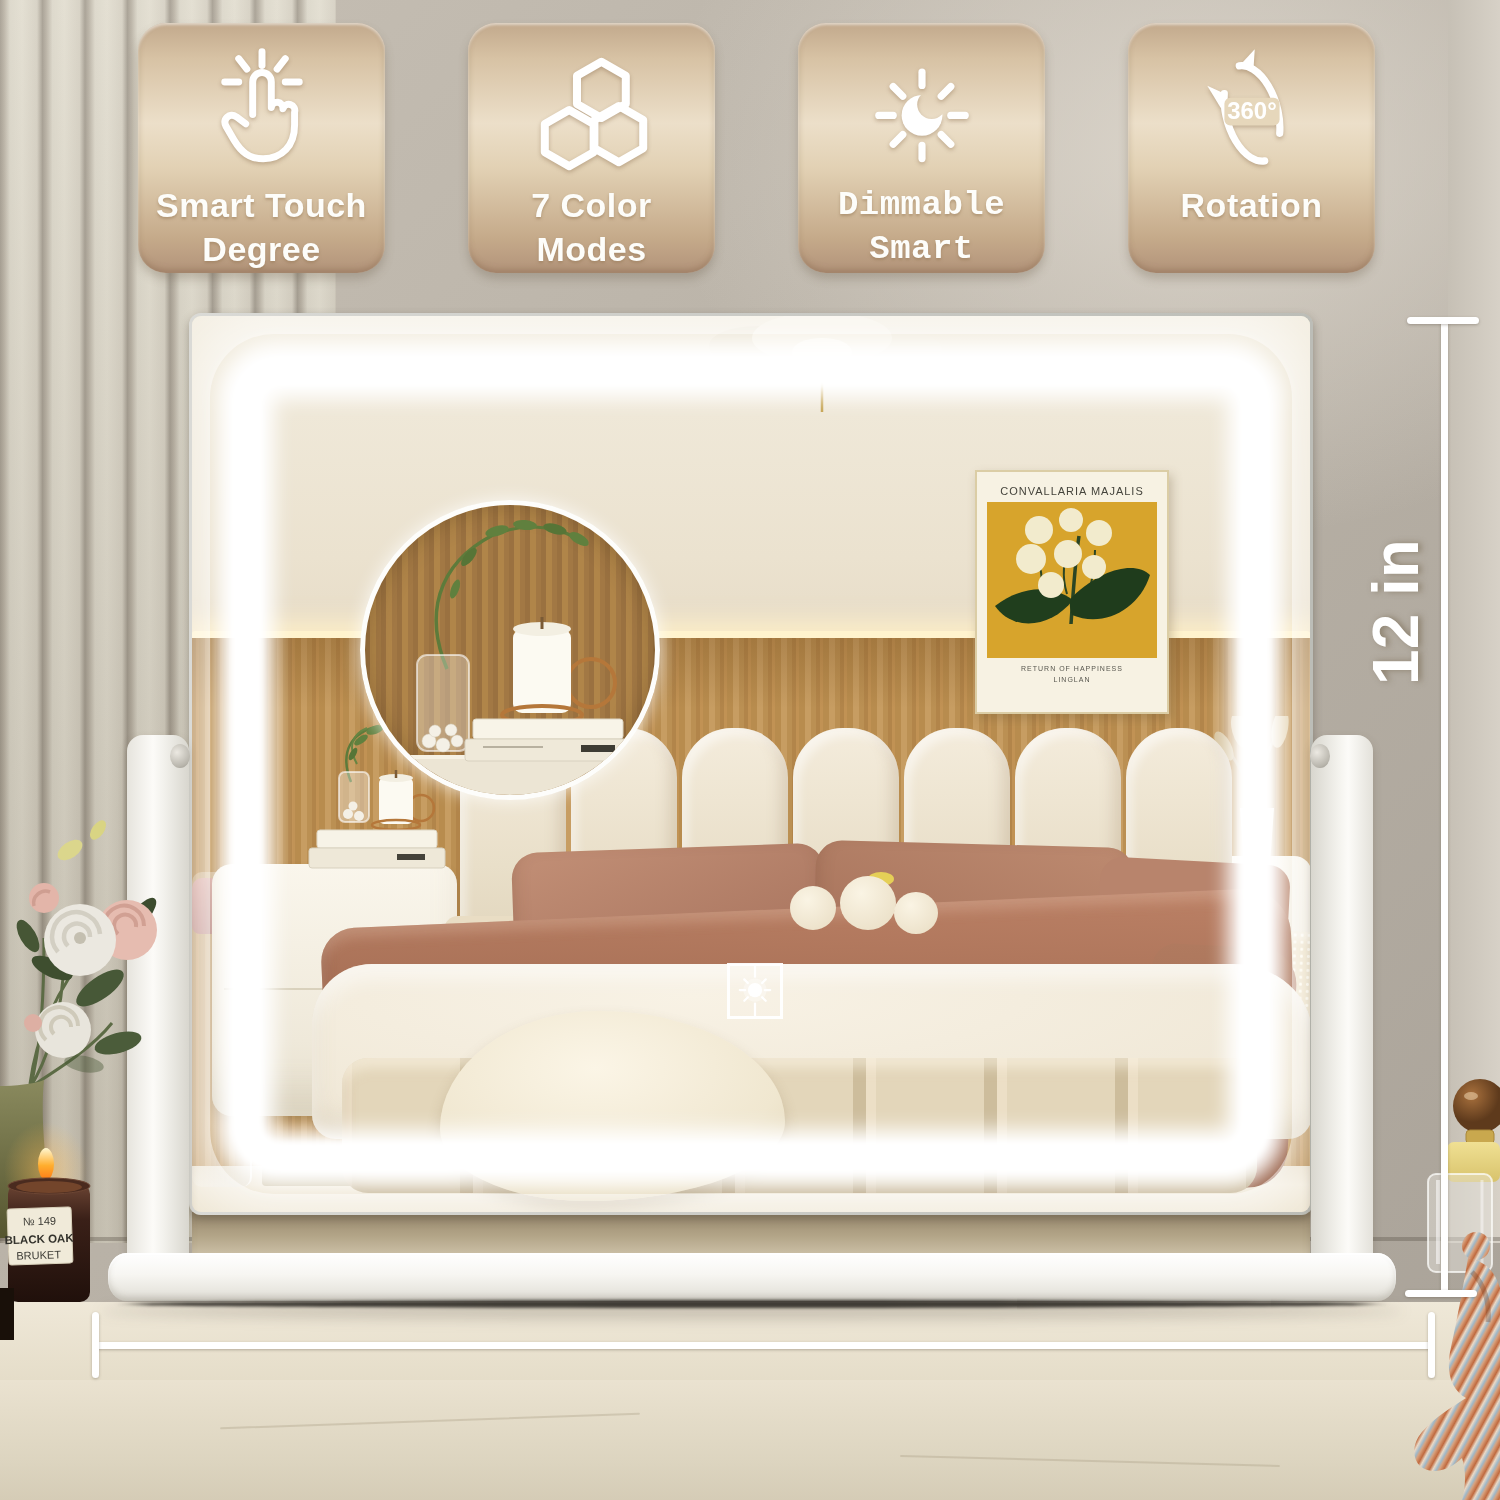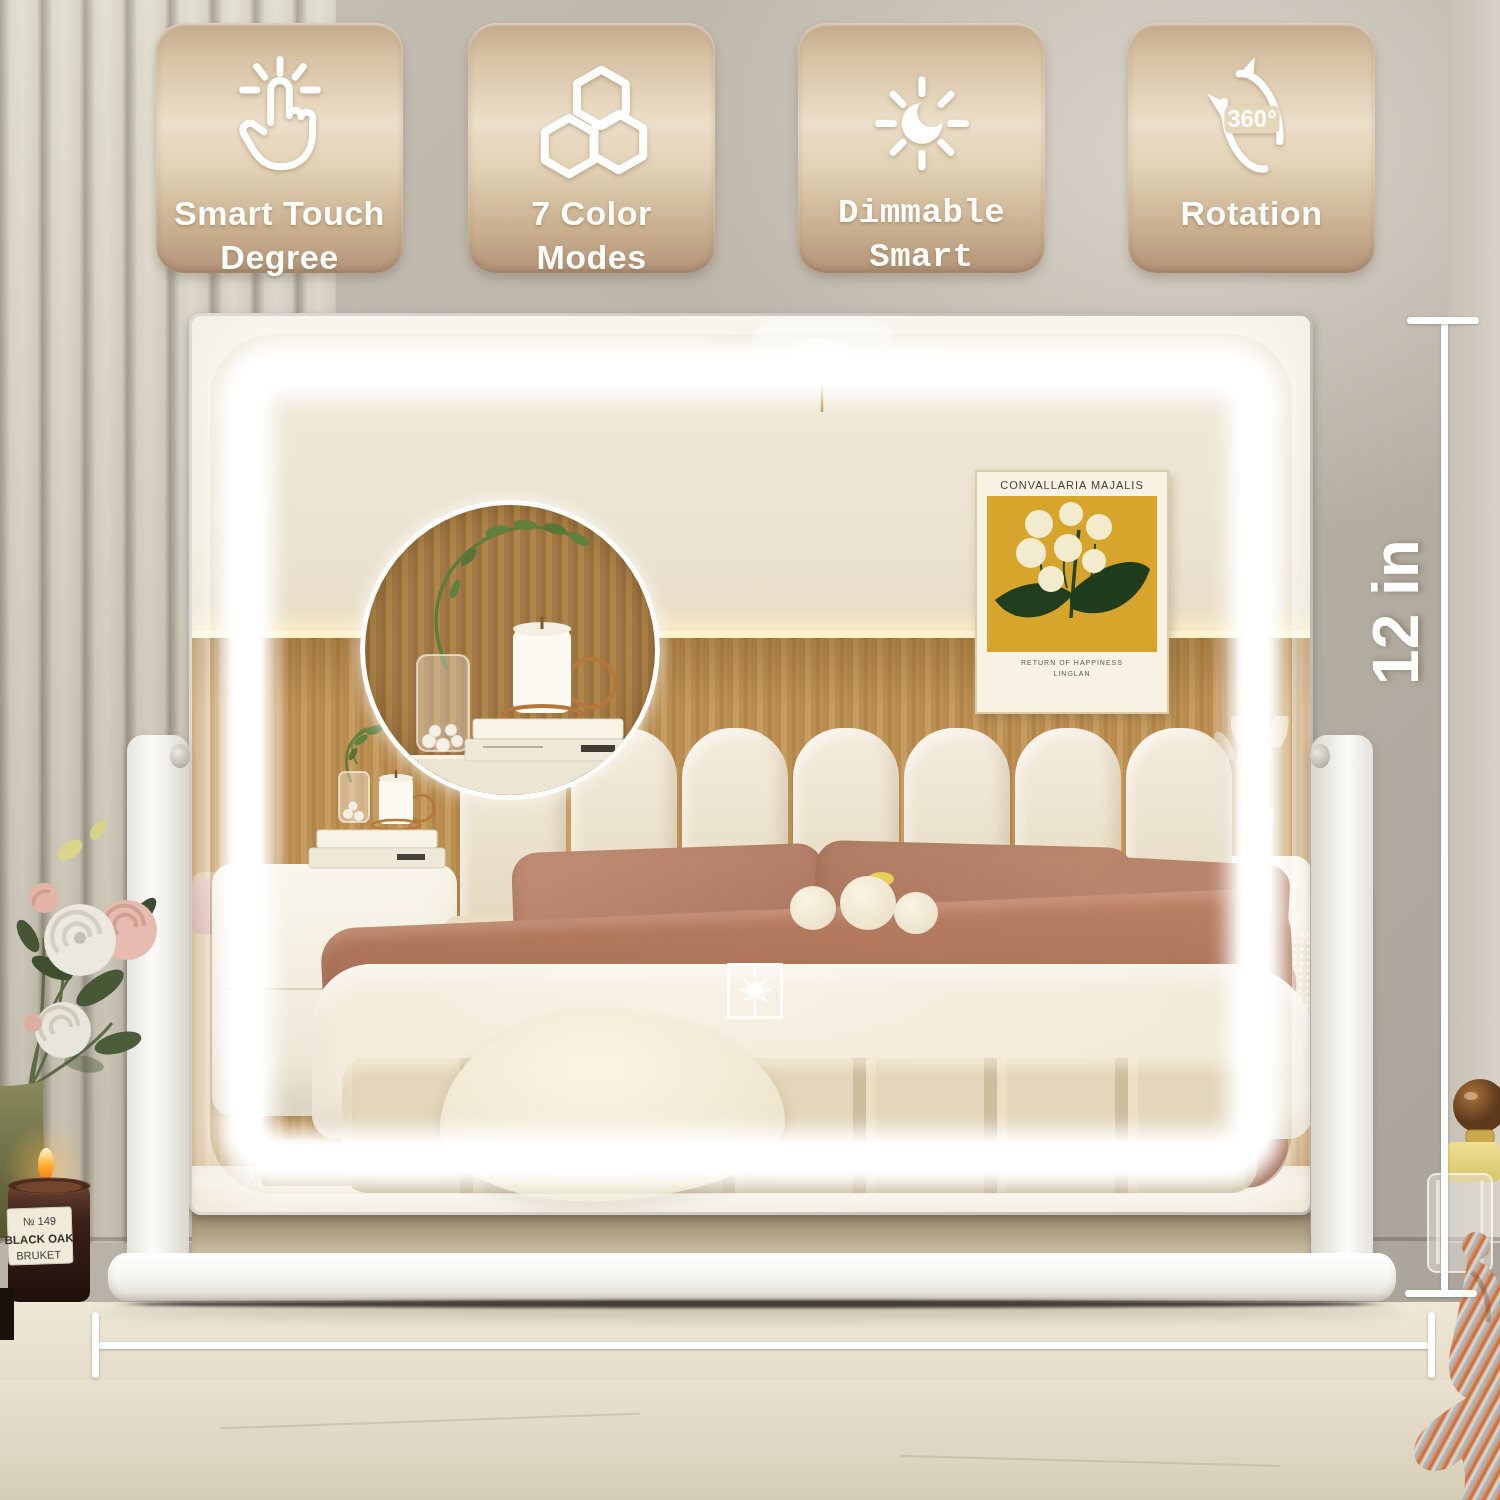--- a/index.html
+++ b/index.html
@@ -44,21 +44,21 @@
       repeating-linear-gradient(90deg,#b2854a 0 4px,#c19254 4px 7px,#b88c4e 7px 13px,#c79d62 13px 19px,#bb9053 19px 24px);}
   .rf-floor{position:absolute;left:0;top:850px;width:100%;height:46px;
     background:linear-gradient(180deg,#e9e0cc,#f2ebdc 40%,#efe7d5);}
   .rf-rug{position:absolute;left:70px;top:844px;width:980px;height:26px;border-radius:4px;
     background:linear-gradient(180deg,#d6cbb2,#cfc4aa);}
   .rf-rug::after{content:"";position:absolute;left:0;top:0;width:100%;height:8px;
     background:repeating-linear-gradient(90deg,transparent 0 112px,#3f3e38 112px 148px);}
 
   .rf-art{position:absolute;left:783px;top:154px;width:194px;height:244px;box-sizing:border-box;
     background:#f7f2e3;border:2px solid #dbcda5;box-shadow:3px 5px 10px rgba(110,90,55,.3);
-    padding:5px 10px 3px;}
+    padding:11px 10px 3px;}
   .rf-art-title{font-size:11px;letter-spacing:1px;color:#45443c;text-align:center;margin:2px 0 5px;white-space:nowrap;}
   .rf-art-canvas{height:156px;background:#d7a42c;position:relative;overflow:hidden;}
   .rf-art-cap{margin-top:5px;font-size:7px;letter-spacing:1px;color:#57564e;text-align:center;line-height:1.6;}
 
   .rf-chair-back{position:absolute;left:0;top:556px;width:58px;height:315px;border-radius:10px;
     background:linear-gradient(90deg,rgba(250,248,244,.28),rgba(235,232,226,.55));
     border-right:2px solid rgba(255,255,255,.65);}
   .rf-chair-seat{position:absolute;left:0;top:562px;width:60px;height:56px;border-radius:10px 14px 8px 8px;
     background:linear-gradient(180deg,#d9a79f,#c2908a);}
 
@@ -142,21 +142,21 @@
   .dim{background:#fff;position:absolute;border-radius:4px;box-shadow:0 1px 3px rgba(80,70,55,.35);}
   .dim-label{position:absolute;display:flex;align-items:center;justify-content:center;
     color:#fff;font-weight:bold;text-shadow:0 3px 6px rgba(110,95,70,.55);}
   .dim-label-v{left:1286px;top:572px;width:220px;height:80px;transform:rotate(-90deg);font-size:64px;}
   .dim-label-h{left:563px;top:1356px;width:400px;height:86px;font-size:74px;}
 
   
   .badge{position:absolute;top:23px;width:247px;height:250px;border-radius:28px;
     background:linear-gradient(180deg,#c2a98c 0%,#d7c2a4 14%,#ecdfc9 40%,#e2d1b4 58%,#c5aa8a 86%,#b2937a 100%);
     box-shadow:inset 0 2px 3px rgba(255,255,255,.55),inset 0 -3px 6px rgba(120,90,60,.35),0 6px 10px rgba(110,95,75,.3);}
-  .badge-icon{height:142px;display:flex;align-items:flex-end;justify-content:center;padding-top:18px;}
+  .badge-icon{height:142px;display:flex;align-items:flex-end;justify-content:center;padding-top:10px;}
   .badge-icon svg{filter:drop-shadow(0 2px 2px rgba(140,110,80,.45));}
   .badge-label{text-align:center;color:#fdfdfa;font-size:34px;font-weight:bold;line-height:44px;
     letter-spacing:.5px;text-shadow:0 2px 3px rgba(150,120,85,.55);margin-top:8px;}
   .ic{stroke:#fff;stroke-width:6;fill:none;stroke-linecap:round;stroke-linejoin:round;}
 </style>
 </head>
 <body>
 
 <div class="stage">
 
@@ -428,21 +428,21 @@
 
   <div class="dim" style="left:1441px;top:320px;width:7px;height:974px;"></div>
   <div class="dim" style="left:1407px;top:317px;width:72px;height:7px;"></div>
   <div class="dim" style="left:1405px;top:1290px;width:72px;height:7px;"></div>
   <div class="dim-label dim-label-v">12 in</div>
 
   <div class="dim" style="left:96px;top:1342px;width:1336px;height:7px;"></div>
   <div class="dim" style="left:92px;top:1312px;width:7px;height:66px;"></div>
   <div class="dim" style="left:1428px;top:1312px;width:7px;height:66px;"></div>
 
-  <div class="badge" style="left:156px;">
+  <div class="badge" style="left:138px;">
     <div class="badge-icon">
       <svg width="118" height="128" viewBox="0 0 100 110">
         <g class="ic" stroke-width="5.5">
           <path d="M50 4 V16"></path>
             <path d="M30 10 L37 19"></path>
             <path d="M70 10 L63 19"></path>
           <path d="M18 30 H30"></path>
             <path d="M82 30 H70"></path>
           <path d="M42 58 V30 a8 8 0 0 1 16 0 v22 a5 5 0 0 1 10 1 a5 5 0 0 1 10 3 v11 c0 18 -11 29 -27 29 c-12 0 -19 -6 -25 -16 l-7 -12 c-3 -6 3 -12 9 -8 l8 6"></path>
         </g>

